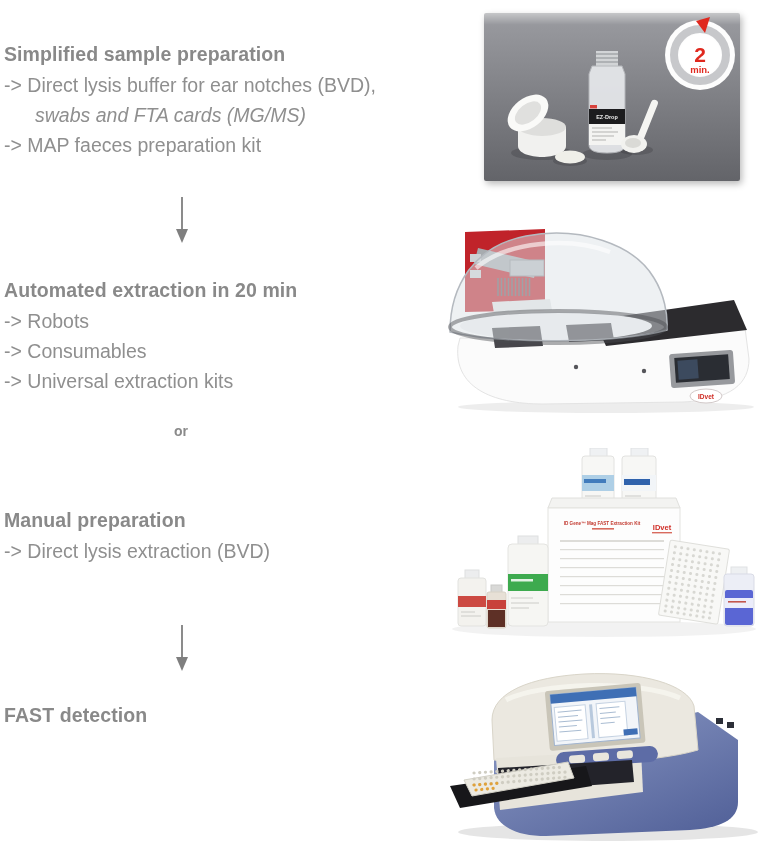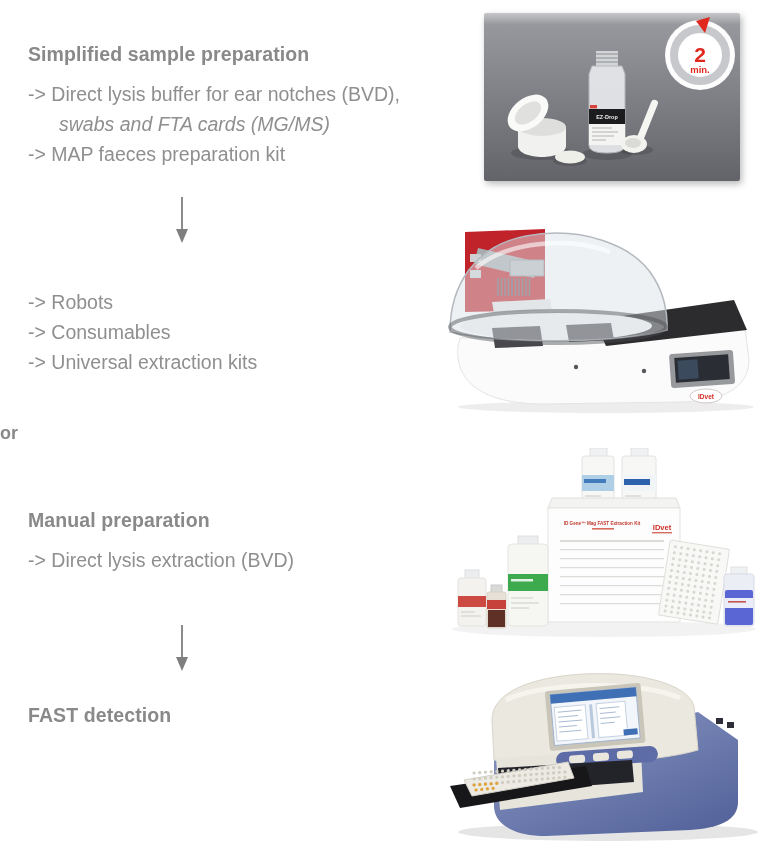--- a/index.html
+++ b/index.html
@@ -1,26 +1,26 @@
 <!DOCTYPE html>
 <html><head>
 <meta charset="utf-8">
 <style>
   html,body{margin:0;padding:0;background:#ffffff;}
   body{width:765px;height:847px;font-family:"Liberation Sans",sans-serif;}
   .canvas{position:relative;width:765px;height:847px;overflow:hidden;background:#ffffff;}
 
-  .step{position:absolute;left:28px;color:#8b8b8b;}
+  .step{position:absolute;left:4px;color:#8b8b8b;}
   .step h2{margin:0;font-size:19.5px;font-weight:700;color:#898989;line-height:28px;letter-spacing:.1px;}
-  .bullets{margin-top:11px;}
+  .bullets{margin-top:2px;}
   .bullet{font-size:19.5px;line-height:30px;color:#8f8f8f;white-space:nowrap;}
   .bullet.indent{padding-left:31px;font-style:italic;}
 
-  .or-label{position:absolute;top:423px;left:0;width:362px;
-            font-size:18px;font-weight:700;color:#8a8a8a;}
+  .or-label{position:absolute;top:423px;left:0;width:362px;text-align:center;
+            font-size:14px;font-weight:700;color:#8a8a8a;}
 
   .flow-arrow{position:absolute;width:16px;height:46px;}
   .flow-arrow svg{display:block;}
   #arrow1{left:174px;top:197px;}
   #arrow2{left:174px;top:625px;}
 
   figure{position:absolute;margin:0;padding:0;}
   figure svg{display:block;width:100%;height:100%;}
   #fig-sample-prep{left:484px;top:13px;width:256px;height:168px;border-radius:3px;
                    box-shadow:2px 3px 7px rgba(0,0,0,.28);}
@@ -102,20 +102,21 @@
   </figure>
 
   <div class="flow-arrow" id="arrow1">
     <svg viewBox="0 0 16 46" width="16" height="46">
       <line x1="8" y1="0" x2="8" y2="33" stroke="#7f7f7f" stroke-width="1.8"></line>
       <path d="M2,32 L14,32 L8,46 Z" fill="#7f7f7f"></path>
     </svg>
   </div>
 
   <section class="step" style="top:276px">
+    <h2>Automated extraction in 20 min</h2>
     <div class="bullets">
       <div class="bullet">-&gt; Robots</div>
       <div class="bullet">-&gt; Consumables</div>
       <div class="bullet">-&gt; Universal extraction kits</div>
     </div>
   </section>
 
   <figure id="fig-robot">
     <svg viewBox="0 0 317 190">
       <ellipse cx="158" cy="181" rx="148" ry="6" fill="rgba(0,0,0,.07)"></ellipse>

